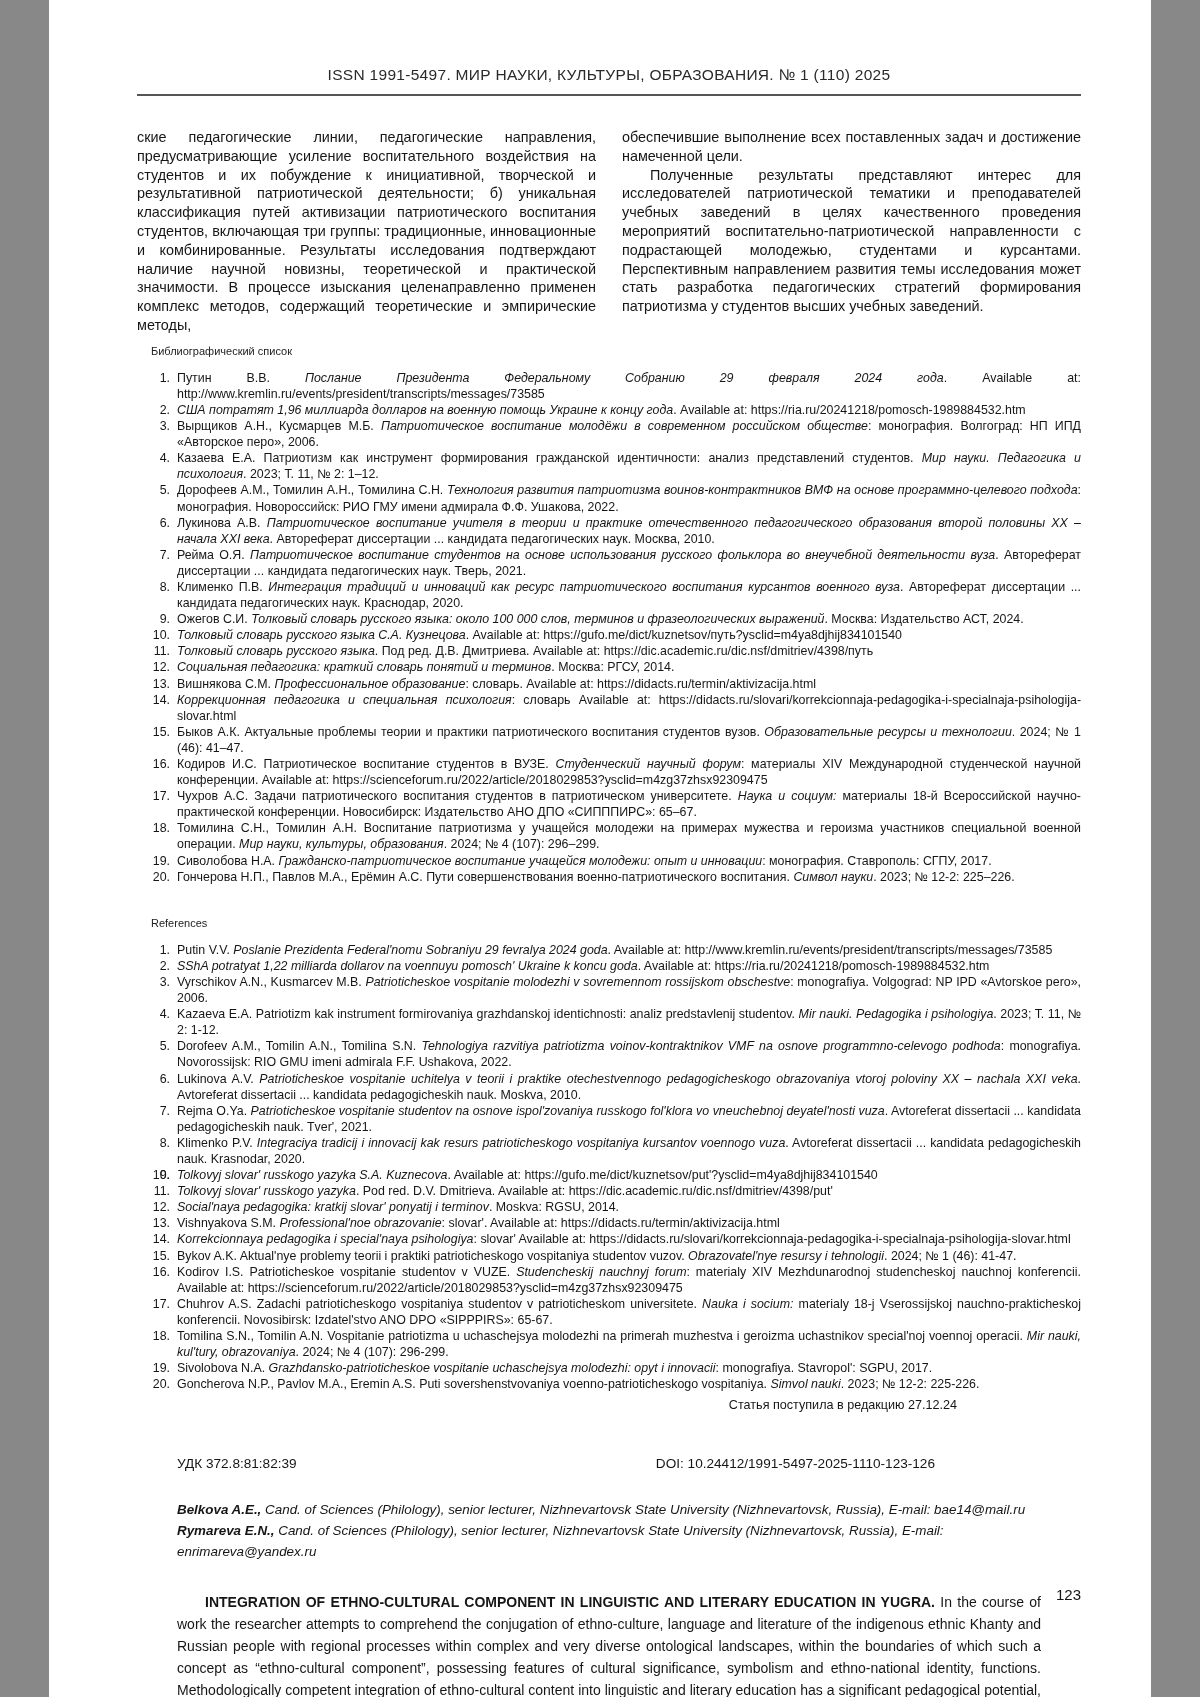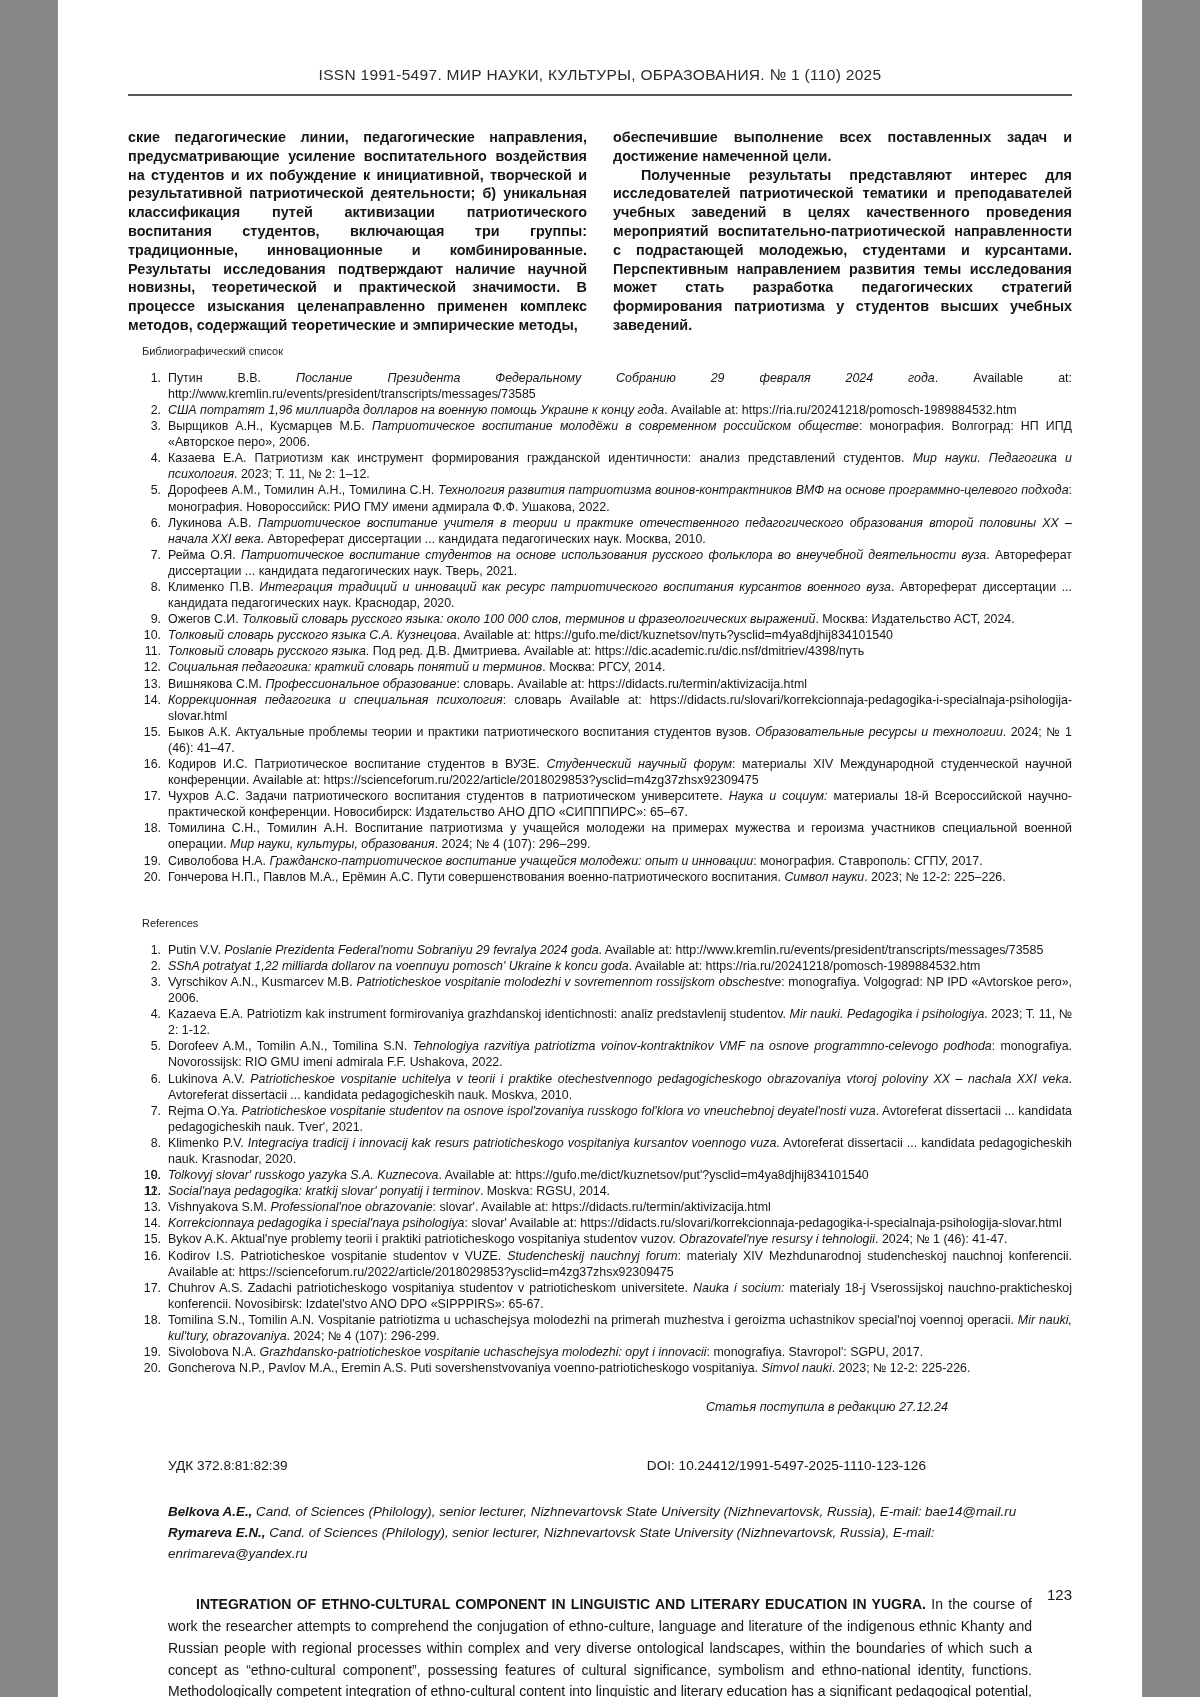--- a/index.html
+++ b/index.html
@@ -4,37 +4,38 @@
 <style>
   html,body { margin:0; padding:0; background:#888; }
   .page {
     position:relative;
     width:1084px; height:1697px;
     margin:0 auto;
     background:#ffffff;
     color:#161616;
     font-family:"Liberation Sans", sans-serif;
     overflow:hidden;
+    padding-left:18px;
   }
   .content { padding:66px 70px 0 70px; }
 
   .journal-header {
     text-align:center;
     font-size:15.5px;
     letter-spacing:0.3px;
     color:#2a2a2a;
     white-space:nowrap;
   }
   .header-rule {
     height:0;
     border-top:2.5px solid #555555;
     margin-top:10px;
   }
 
-  .cols { display:flex; gap:26px; margin-top:32px;font-weight:bold; }
+  .cols { display:flex; gap:26px; margin-top:32px; }
   .col {
     flex:1;
     font-size:14.4px;
     line-height:18.8px;
     text-align:justify;
   }
   .col p { margin:0; }
   .col p.indent { text-indent:28px; }
 
   .list-heading {
@@ -58,24 +59,23 @@
     position:absolute;
     left:0; top:0;
     width:19px;
     text-align:right;
   }
   .it { font-style:italic; }
 
   .references-block { margin-top:32px; }
 
   .received {
-    margin-top:24px;
+    margin-top:6px;
     padding-right:124px;
     text-align:right;
-    font-style:italic;
     font-size:12.6px;
   }
 
   .article-meta { margin:44px 40px 0 40px; }
   .udk-doi {
     display:flex;
     justify-content:space-between;
     font-size:13.6px;
     padding-right:106px;
   }
@@ -149,21 +149,21 @@
           <li class="ref-item"><span class="ref-num">1.</span><span><span>Putin V.V. </span><span class="it">Poslanie Prezidenta Federal'nomu Sobraniyu 29 fevralya 2024 goda</span><span>. Available at: http://www.kremlin.ru/events/president/transcripts/messages/73585</span></span></li>
           <li class="ref-item"><span class="ref-num">2.</span><span><span class="it">SShA potratyat 1,22 milliarda dollarov na voennuyu pomosch' Ukraine k koncu goda</span><span>. Available at: https://ria.ru/20241218/pomosch-1989884532.htm</span></span></li>
           <li class="ref-item"><span class="ref-num">3.</span><span><span>Vyrschikov A.N., Kusmarcev M.B. </span><span class="it">Patrioticheskoe vospitanie molodezhi v sovremennom rossijskom obschestve</span><span>: monografiya. Volgograd: NP IPD «Avtorskoe pero», 2006.</span></span></li>
           <li class="ref-item"><span class="ref-num">4.</span><span><span>Kazaeva E.A. Patriotizm kak instrument formirovaniya grazhdanskoj identichnosti: analiz predstavlenij studentov. </span><span class="it">Mir nauki. Pedagogika i psihologiya</span><span>. 2023; T. 11, № 2: 1-12.</span></span></li>
           <li class="ref-item"><span class="ref-num">5.</span><span><span>Dorofeev A.M., Tomilin A.N., Tomilina S.N. </span><span class="it">Tehnologiya razvitiya patriotizma voinov-kontraktnikov VMF na osnove programmno-celevogo podhoda</span><span>: monografiya. Novorossijsk: RIO GMU imeni admirala F.F. Ushakova, 2022.</span></span></li>
           <li class="ref-item"><span class="ref-num">6.</span><span><span>Lukinova A.V. </span><span class="it">Patrioticheskoe vospitanie uchitelya v teorii i praktike otechestvennogo pedagogicheskogo obrazovaniya vtoroj poloviny XX – nachala XXI veka</span><span>. Avtoreferat dissertacii ... kandidata pedagogicheskih nauk. Moskva, 2010.</span></span></li>
           <li class="ref-item"><span class="ref-num">7.</span><span><span>Rejma O.Ya. </span><span class="it">Patrioticheskoe vospitanie studentov na osnove ispol'zovaniya russkogo fol'klora vo vneuchebnoj deyatel'nosti vuza</span><span>. Avtoreferat dissertacii ... kandidata pedagogicheskih nauk. Tver', 2021.</span></span></li>
           <li class="ref-item"><span class="ref-num">8.</span><span><span>Klimenko P.V. </span><span class="it">Integraciya tradicij i innovacij kak resurs patrioticheskogo vospitaniya kursantov voennogo vuza</span><span>. Avtoreferat dissertacii ... kandidata pedagogicheskih nauk. Krasnodar, 2020.</span></span></li>
           <li class="ref-item"><span class="ref-num">9.</span></li>
           <li class="ref-item"><span class="ref-num">10.</span><span><span class="it">Tolkovyj slovar' russkogo yazyka S.A. Kuznecova</span><span>. Available at: https://gufo.me/dict/kuznetsov/put'?ysclid=m4ya8djhij834101540</span></span></li>
-          <li class="ref-item"><span class="ref-num">11.</span></li>
+          <li class="ref-item"><span class="ref-num">11.</span><span><span class="it">Tolkovyj slovar' russkogo yazyka</span><span>. Pod red. D.V. Dmitrieva. Available at: https://dic.academic.ru/dic.nsf/dmitriev/4398/put'</span></span></li>
           <li class="ref-item"><span class="ref-num">12.</span><span><span class="it">Social'naya pedagogika: kratkij slovar' ponyatij i terminov</span><span>. Moskva: RGSU, 2014.</span></span></li>
           <li class="ref-item"><span class="ref-num">13.</span><span><span>Vishnyakova S.M. </span><span class="it">Professional'noe obrazovanie</span><span>: slovar'. Available at: https://didacts.ru/termin/aktivizacija.html</span></span></li>
           <li class="ref-item"><span class="ref-num">14.</span><span><span class="it">Korrekcionnaya pedagogika i special'naya psihologiya</span><span>: slovar' Available at: https://didacts.ru/slovari/korrekcionnaja-pedagogika-i-specialnaja-psihologija-slovar.html</span></span></li>
           <li class="ref-item"><span class="ref-num">15.</span><span><span>Bykov A.K. Aktual'nye problemy teorii i praktiki patrioticheskogo vospitaniya studentov vuzov. </span><span class="it">Obrazovatel'nye resursy i tehnologii</span><span>. 2024; № 1 (46): 41-47.</span></span></li>
           <li class="ref-item"><span class="ref-num">16.</span><span><span>Kodirov I.S. Patrioticheskoe vospitanie studentov v VUZE. </span><span class="it">Studencheskij nauchnyj forum</span><span>: materialy XIV Mezhdunarodnoj studencheskoj nauchnoj konferencii. Available at: https://scienceforum.ru/2022/article/2018029853?ysclid=m4zg37zhsx92309475</span></span></li>
           <li class="ref-item"><span class="ref-num">17.</span><span><span>Chuhrov A.S. Zadachi patrioticheskogo vospitaniya studentov v patrioticheskom universitete. </span><span class="it">Nauka i socium:</span><span> materialy 18-j Vserossijskoj nauchno-prakticheskoj konferencii. Novosibirsk: Izdatel'stvo ANO DPO «SIPPPIRS»: 65-67.</span></span></li>
           <li class="ref-item"><span class="ref-num">18.</span><span><span>Tomilina S.N., Tomilin A.N. Vospitanie patriotizma u uchaschejsya molodezhi na primerah muzhestva i geroizma uchastnikov special'noj voennoj operacii. </span><span class="it">Mir nauki, kul'tury, obrazovaniya</span><span>. 2024; № 4 (107): 296-299.</span></span></li>
           <li class="ref-item"><span class="ref-num">19.</span><span><span>Sivolobova N.A. </span><span class="it">Grazhdansko-patrioticheskoe vospitanie uchaschejsya molodezhi: opyt i innovacii</span><span>: monografiya. Stavropol': SGPU, 2017.</span></span></li>
           <li class="ref-item"><span class="ref-num">20.</span><span><span>Goncherova N.P., Pavlov M.A., Eremin A.S. Puti sovershenstvovaniya voenno-patrioticheskogo vospitaniya. </span><span class="it">Simvol nauki</span><span>. 2023; № 12-2: 225-226.</span></span></li>
         </ol>

